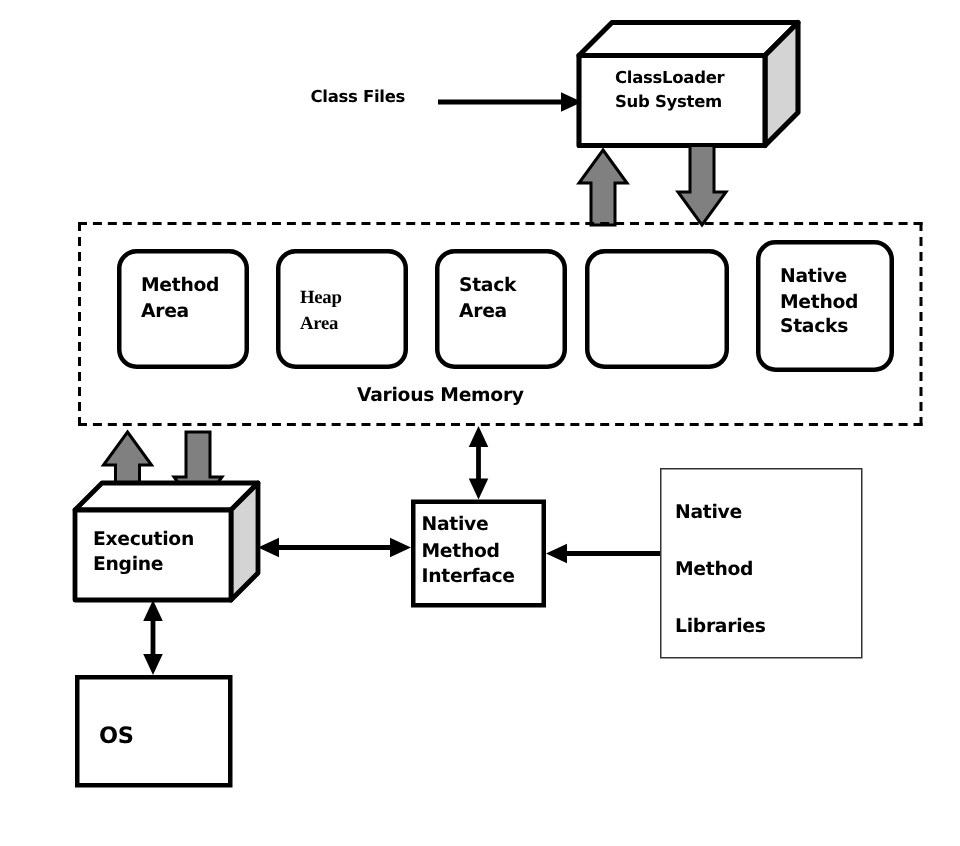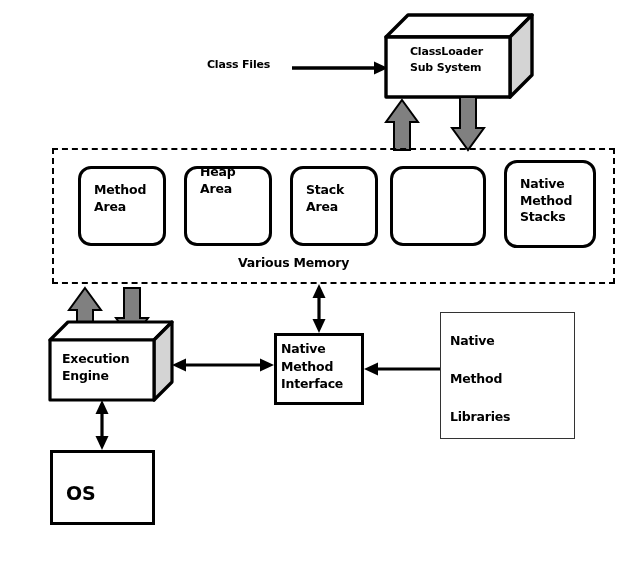--- a/index.html
+++ b/index.html
@@ -125,21 +125,21 @@
     top: 450px;
     width: 105px;
     height: 75px;
     border: 3px solid #000000;
     background: #ffffff;
     box-sizing: border-box;
   }
   #os-text {
     left: 66px;
     top: 481px;
-    font-size: 19px;
+    font-size: 15px;
   }
 </style>
 </head>
 <body>
 
 <div id="canvas">
 
   <svg class="svg-layer" viewBox="0 0 640 564">
 
     <g>
@@ -204,21 +204,21 @@
   <div class="label" id="classloader-text">ClassLoader
 Sub System</div>
 
   <div id="memory-container"></div>
 
   <div class="mem-box" style="left:78px; top:166px; width:88px; height:80px;"></div>
   <div class="mem-text" style="left:94px; top:182px;">Method
 Area</div>
 
   <div class="mem-box" style="left:184px; top:166px; width:88px; height:80px;"></div>
-  <div class="mem-text" style="left:200px; top:164px;">Heap
+  <div class="mem-text" style="left:200px; top:190px;font-family:Liberation Serif, serif;">Heap
 Area</div>
 
   <div class="mem-box" style="left:290px; top:166px; width:88px; height:80px;"></div>
   <div class="mem-text" style="left:306px; top:182px;">Stack
 Area</div>
 
   <div class="mem-box" style="left:390px; top:166px; width:96px; height:80px;"></div>
 
   <div class="mem-box" style="left:504px; top:160px; width:92px; height:88px;"></div>
   <div class="mem-text" style="left:520px; top:176px;">Native

